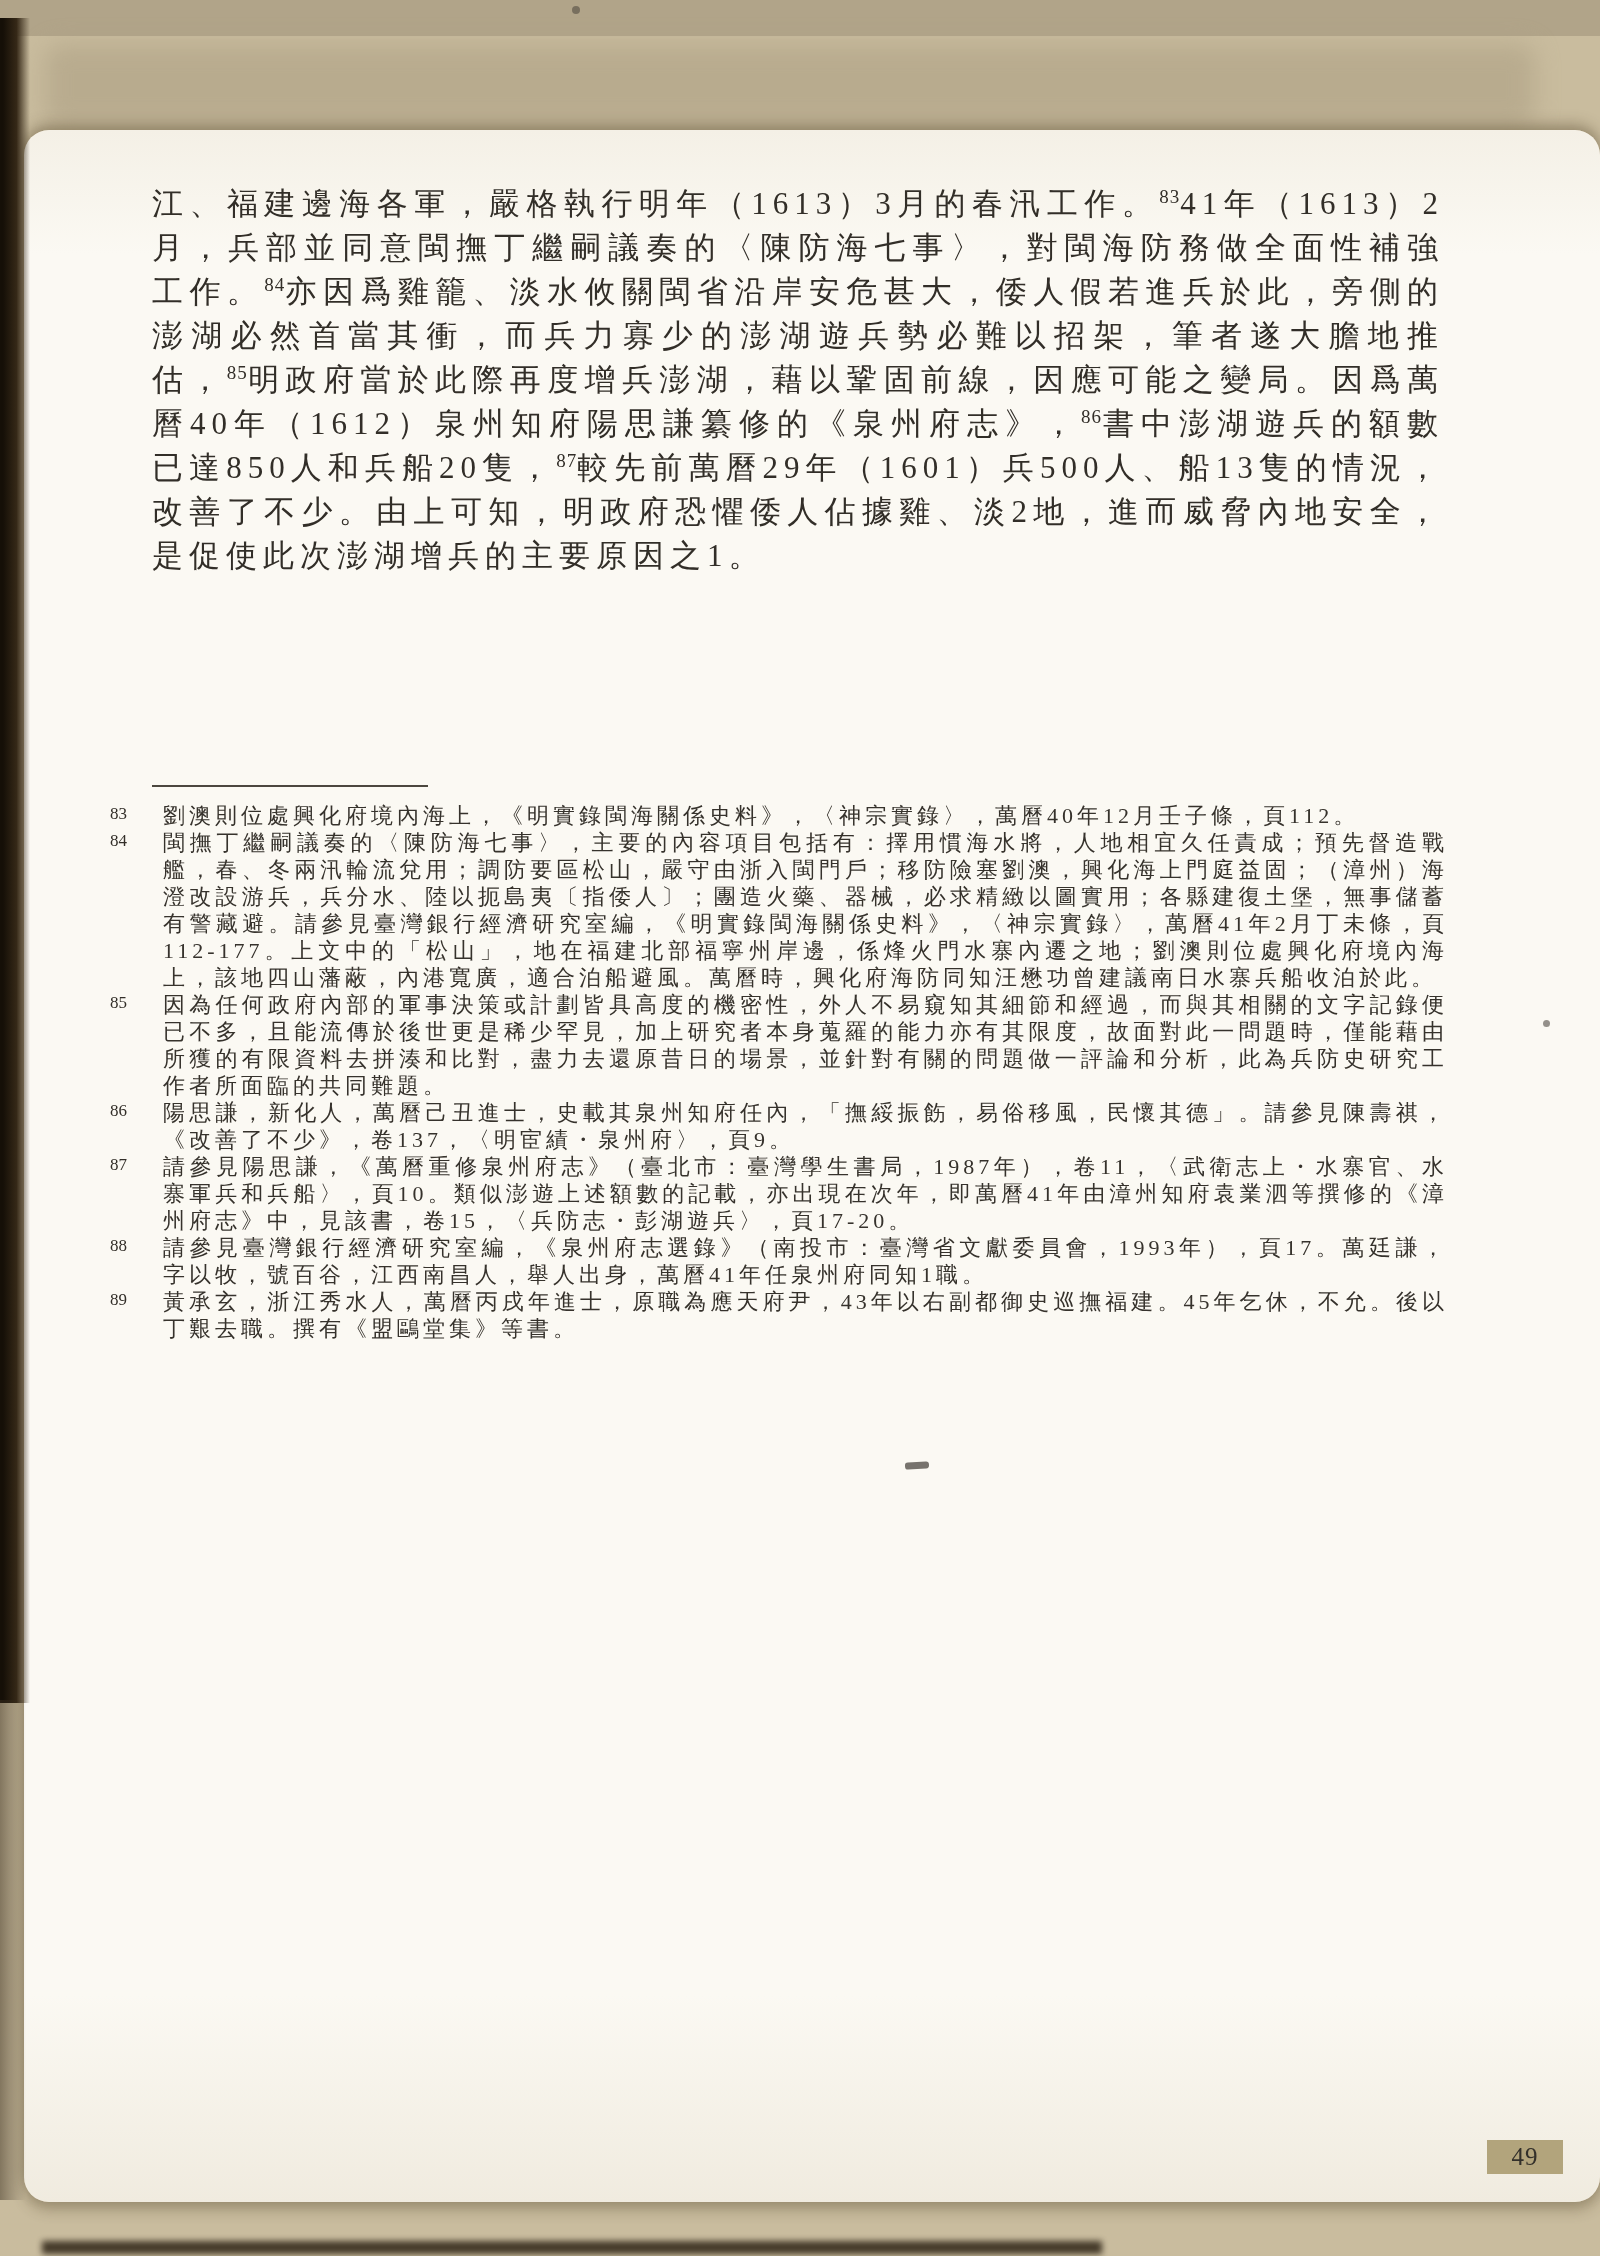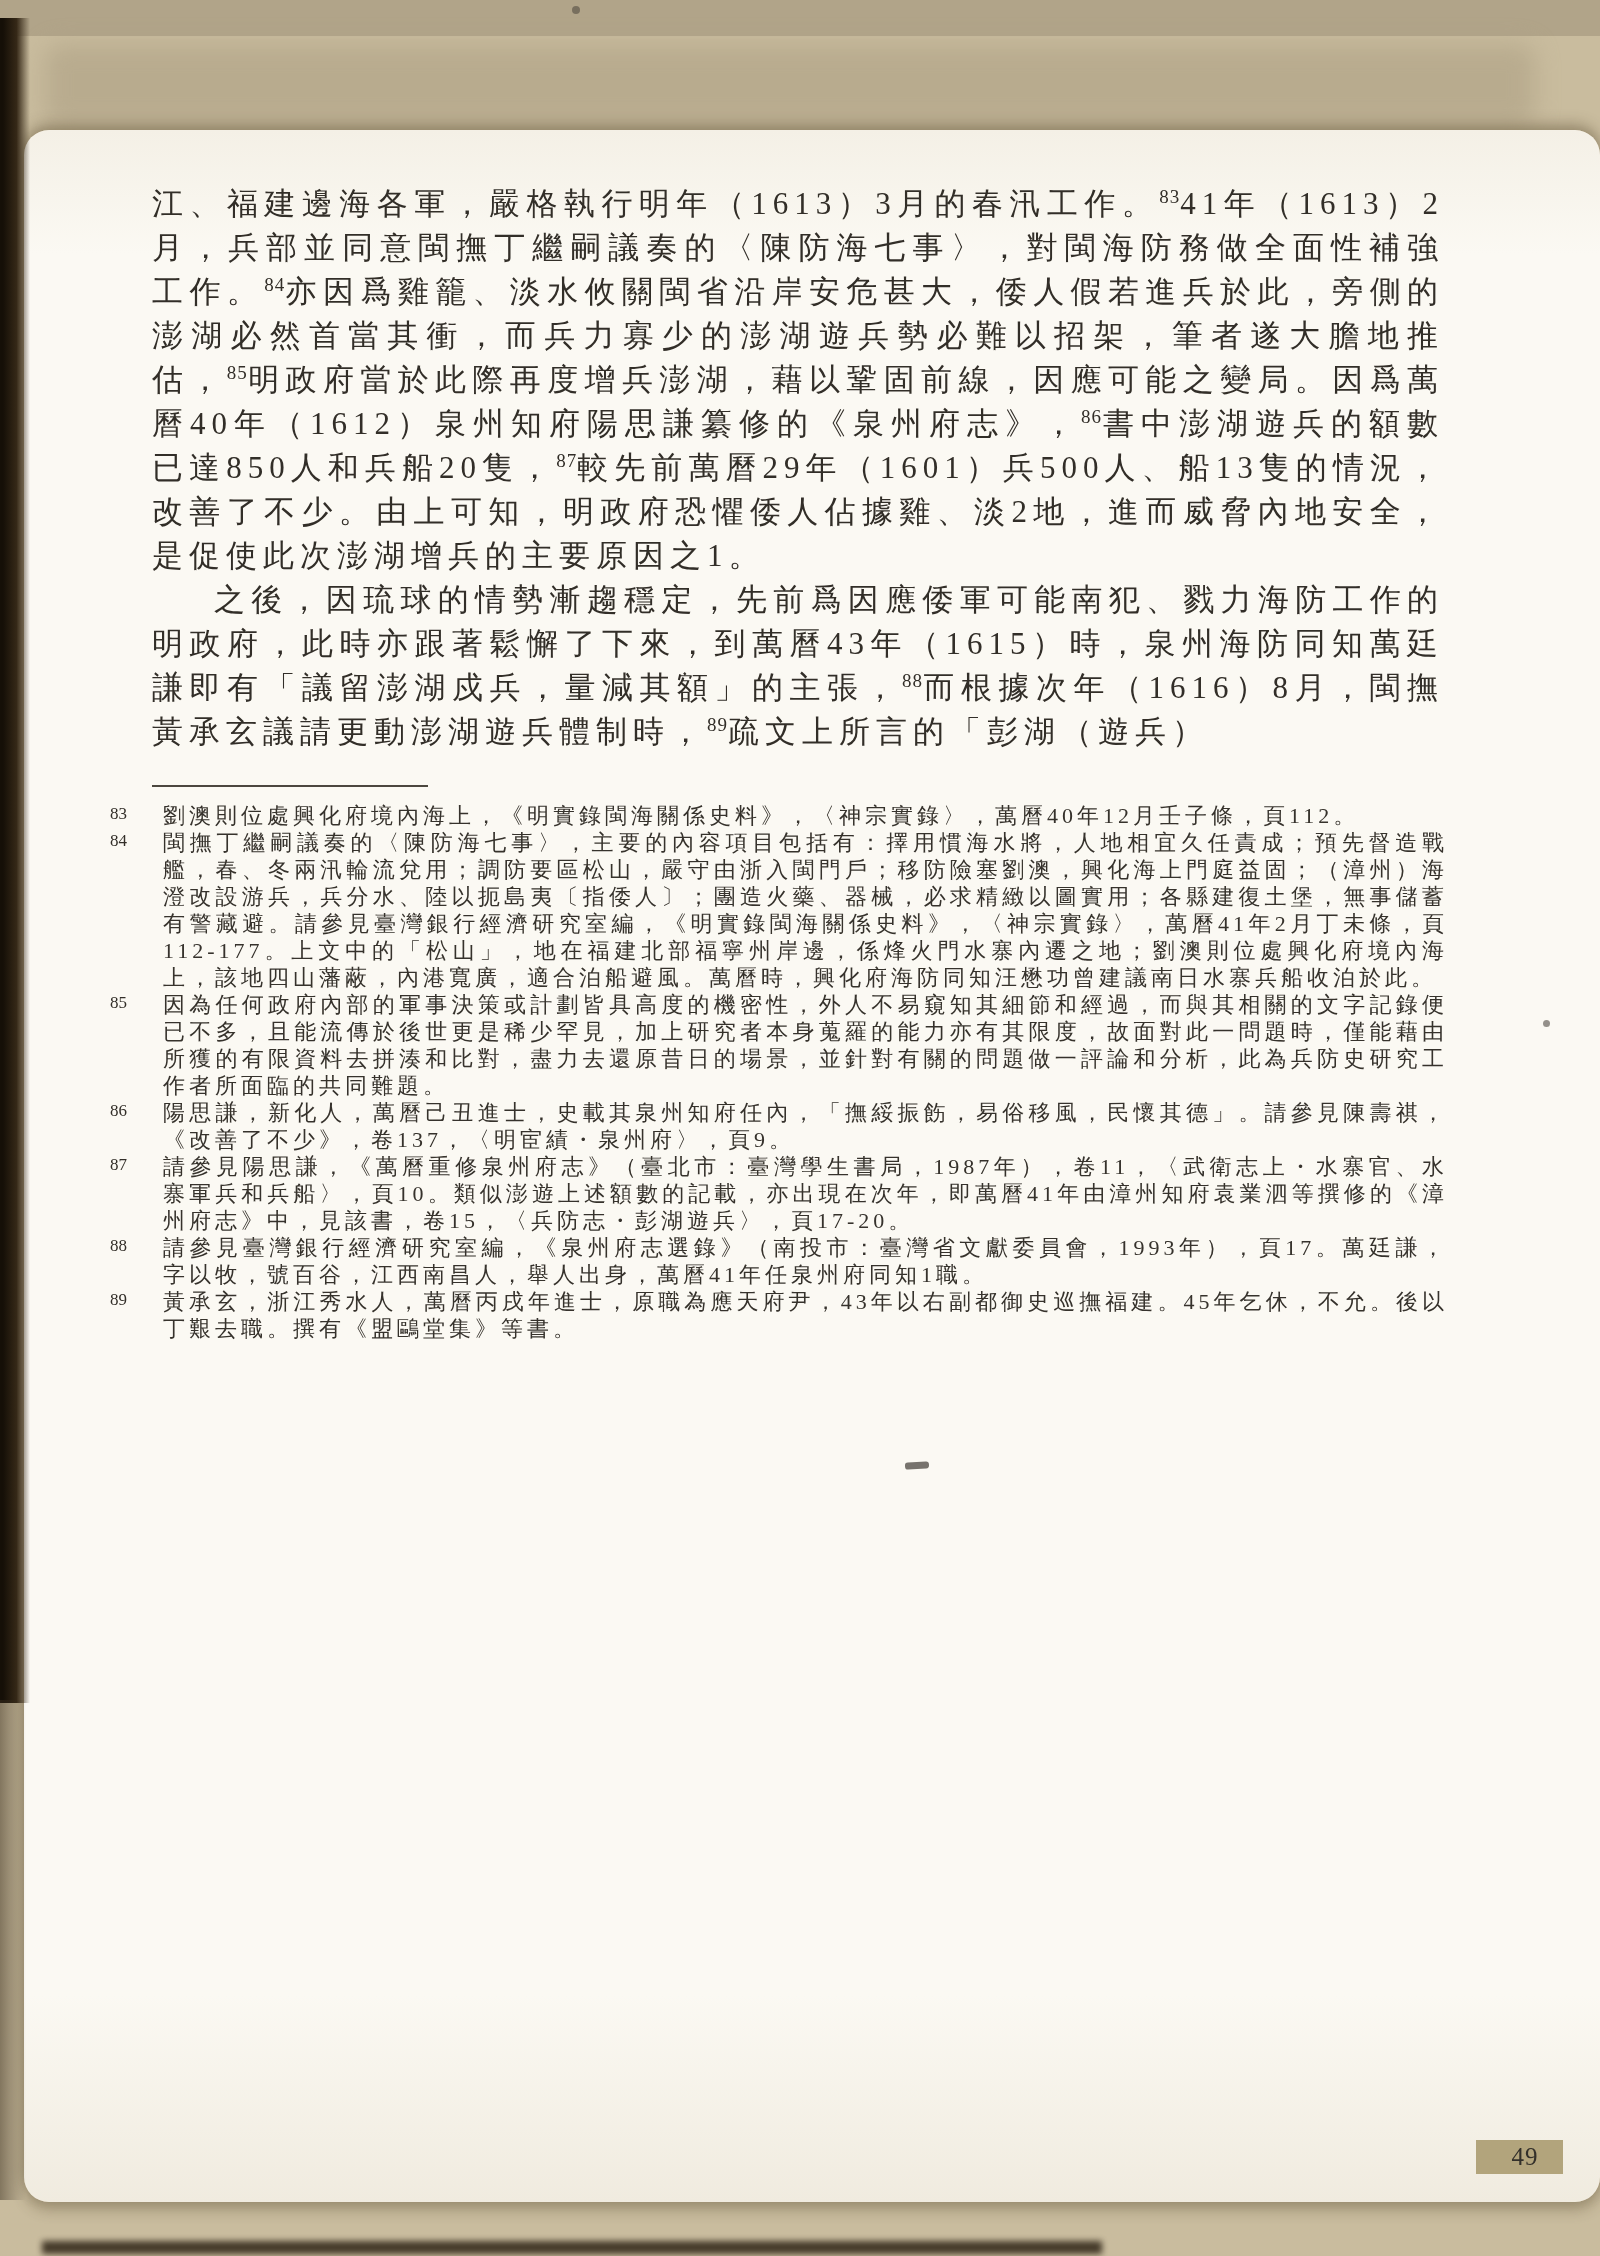--- a/index.html
+++ b/index.html
@@ -55,38 +55,37 @@
     flex:none;width:53px;font-size:17px;letter-spacing:0;
     padding-top:2px;color:#322e28;
   }
   .fn-text{
     flex:1;font-size:22px;line-height:27px;letter-spacing:4px;
     text-align:justify;color:#36322c;
   }
   .page-number{
     position:absolute;right:37px;top:2010px;width:76px;height:34px;
     background:#b2a47c;display:flex;align-items:center;justify-content:center;
-    font-size:25px;color:#33302a;letter-spacing:1px;padding-left:11px;
+    font-size:25px;color:#33302a;letter-spacing:1px;
   }
   .speck{position:absolute;background:#3f3a33;opacity:.7;}
   .speck-1{left:905px;top:1462px;width:24px;height:7px;transform:rotate(-3deg);border-radius:3px;}
   .speck-2{left:1543px;top:1020px;width:7px;height:7px;border-radius:50%;opacity:.55;}
   .speck-3{left:572px;top:6px;width:8px;height:8px;border-radius:50%;opacity:.5;}
 </style>
 </head>
 <body>
 
 <div class="scan">
   <div class="scan-top-band"></div>
   <div class="scan-smudge"></div>
 
   <div class="paper">
     <div class="body-text" id="body-text">
         <p class="para">江、福建邊海各軍，嚴格執行明年（1613）3月的春汛工作。<sup>83</sup>41年（1613）2月，兵部並同意閩撫丁繼嗣議奏的〈陳防海七事〉，對閩海防務做全面性補強工作。<sup>84</sup>亦因爲雞籠、淡水攸關閩省沿岸安危甚大，倭人假若進兵於此，旁側的澎湖必然首當其衝，而兵力寡少的澎湖遊兵勢必難以招架，筆者遂大膽地推估，<sup>85</sup>明政府當於此際再度增兵澎湖，藉以鞏固前線，因應可能之變局。因爲萬曆40年（1612）泉州知府陽思謙纂修的《泉州府志》，<sup>86</sup>書中澎湖遊兵的額數已達850人和兵船20隻，<sup>87</sup>較先前萬曆29年（1601）兵500人、船13隻的情況，改善了不少。由上可知，明政府恐懼倭人佔據雞、淡2地，進而威脅內地安全，是促使此次澎湖增兵的主要原因之1。</p>
-        <p class="para indent">之後，因琉球的情勢漸趨穩定，先前爲因應倭軍可能南犯、戮力海防工作的明政府，此時亦跟著鬆懈了下來，到萬曆43年（1615）時，泉州海防同知萬廷謙即有「議留澎湖戍兵，量減其額」的主張，<sup>88</sup>而根據次年（1616）8月，閩撫黃承玄議請更動澎湖遊兵體制時，<sup>89</sup>疏文上所言的「彭湖（遊兵）</p>
       </div>
     <div class="fn-rule"></div>
     <div class="footnotes" id="footnotes">
         <div class="footnote">
           <span class="fn-num">83</span>
           <div class="fn-text">劉澳則位處興化府境內海上，《明實錄閩海關係史料》，〈神宗實錄〉，萬曆40年12月壬子條，頁112。</div>
         </div>
         <div class="footnote">
           <span class="fn-num">84</span>
           <div class="fn-text">閩撫丁繼嗣議奏的〈陳防海七事〉，主要的內容項目包括有：擇用慣海水將，人地相宜久任責成；預先督造戰艦，春、冬兩汛輪流兌用；調防要區松山，嚴守由浙入閩門戶；移防險塞劉澳，興化海上門庭益固；（漳州）海澄改設游兵，兵分水、陸以扼島夷〔指倭人〕；團造火藥、器械，必求精緻以圖實用；各縣建復土堡，無事儲蓄有警藏避。請參見臺灣銀行經濟研究室編，《明實錄閩海關係史料》，〈神宗實錄〉，萬曆41年2月丁未條，頁112-177。上文中的「松山」，地在福建北部福寧州岸邊，係烽火門水寨內遷之地；劉澳則位處興化府境內海上，該地四山藩蔽，內港寬廣，適合泊船避風。萬曆時，興化府海防同知汪懋功曾建議南日水寨兵船收泊於此。</div>

